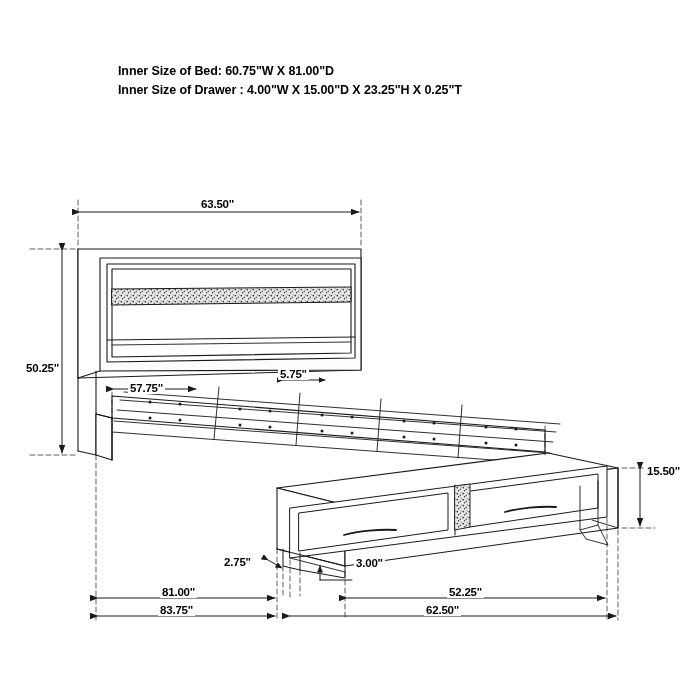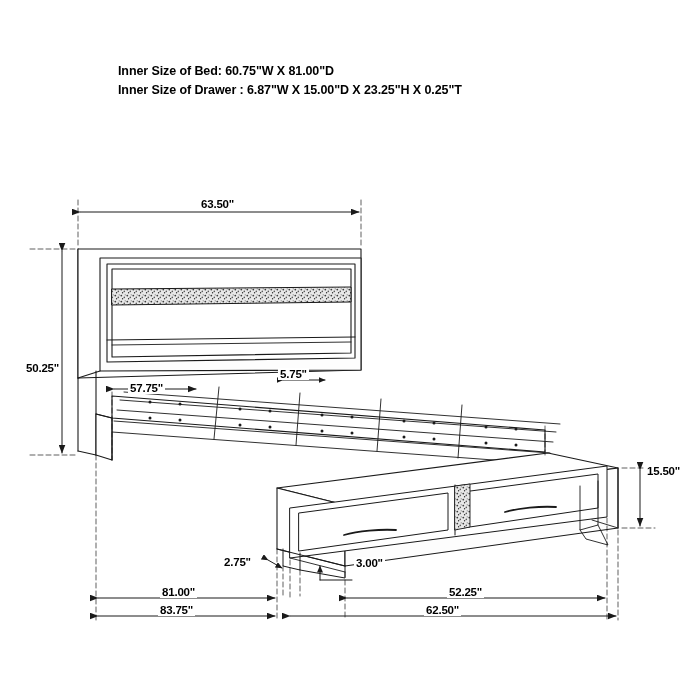--- a/index.html
+++ b/index.html
@@ -49,21 +49,21 @@
     padding: 0 2px;
   }
 </style>
 </head>
 <body>
 
 <div id="stage">
 
   <div class="note">
     <div>Inner Size of Bed: 60.75"W X 81.00"D</div>
-    <div>Inner Size of Drawer : 6.87"W X 15.00"D X 23.25"H X 0.25"T</div>
+    <div>Inner Size of Drawer : 4.00"W X 15.00"D X 23.25"H X 0.25"T</div>
   </div>
 
   <svg class="diagram" width="700" height="700" viewBox="0 0 700 700">
     <defs>
       <marker id="ar" markerWidth="9" markerHeight="7" refX="8.5" refY="3.5" orient="auto" markerUnits="userSpaceOnUse">
         <path d="M0,0 L9,3.5 L0,7 z" fill="#1a1a1a"></path>
       </marker>
       <marker id="arS" markerWidth="7" markerHeight="6" refX="6.5" refY="3" orient="auto" markerUnits="userSpaceOnUse">
         <path d="M0,0 L7,3 L0,6 z" fill="#1a1a1a"></path>
       </marker>

